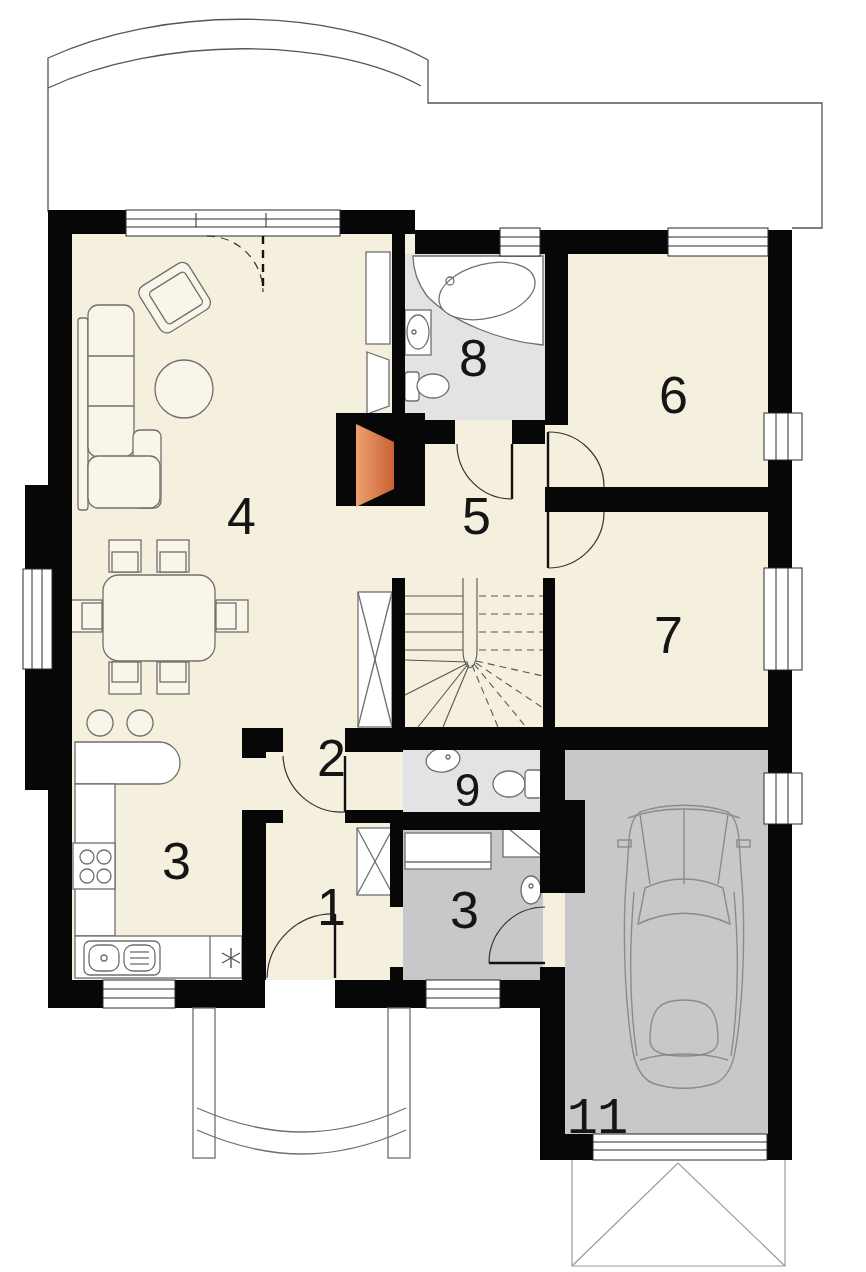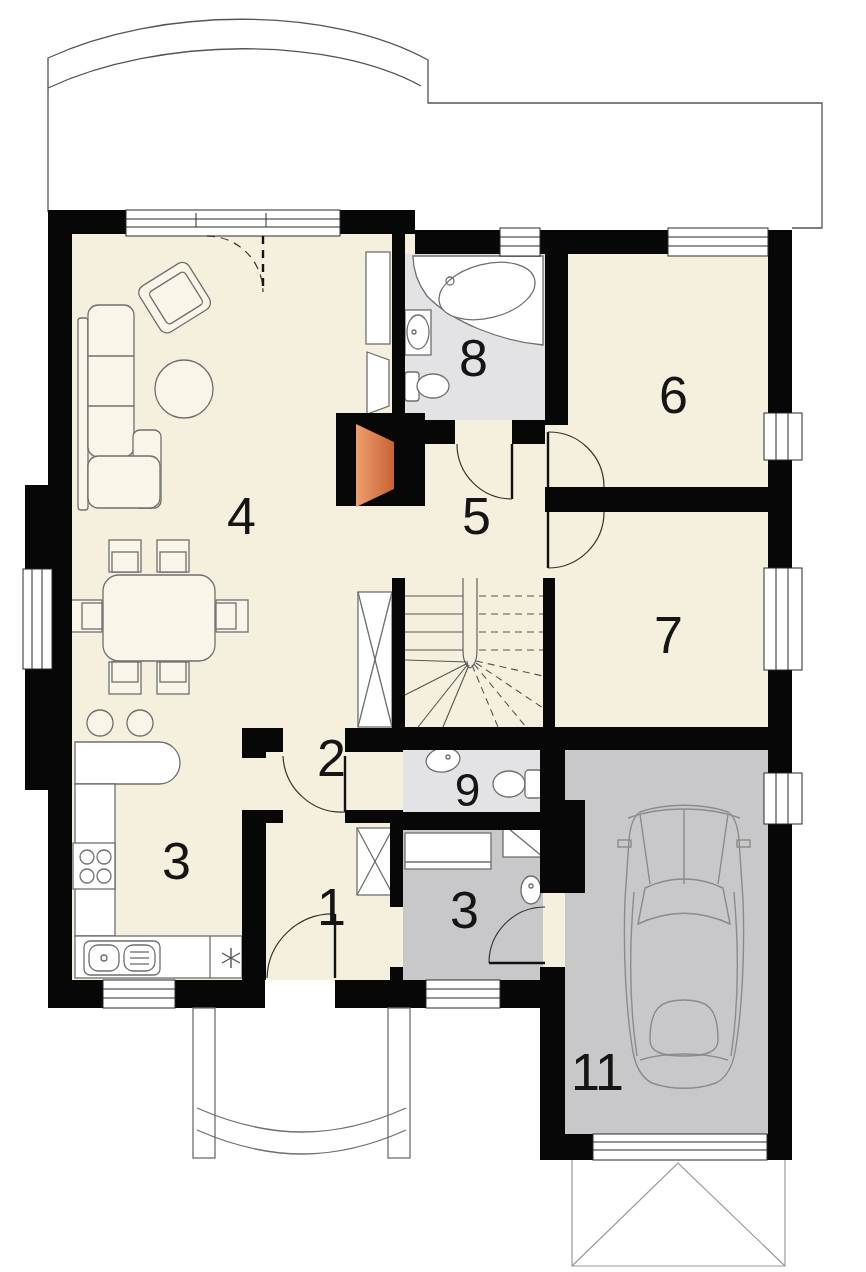--- a/index.html
+++ b/index.html
@@ -316,14 +316,14 @@
 <div class="room-label" style="left:331px;top:907px;">1</div>
 <div class="room-label" style="left:331px;top:758px;">2</div>
 <div class="room-label" style="left:176px;top:861px;">3</div>
 <div class="room-label" style="left:241px;top:516px;">4</div>
 <div class="room-label" style="left:476px;top:516px;">5</div>
 <div class="room-label" style="left:673px;top:395px;">6</div>
 <div class="room-label" style="left:668px;top:635px;">7</div>
 <div class="room-label" style="left:473px;top:358px;">8</div>
 <div class="room-label" style="left:467px;top:790px;font-size:46px;">9</div>
 <div class="room-label" style="left:464px;top:910px;">3</div>
-<div class="room-label" style="left:597px;top:1072px;">11</div>
+<div class="room-label" style="left:597px;top:1120px;font-family:Liberation Mono, monospace;">11</div>
 </div>
 
 </body></html>

